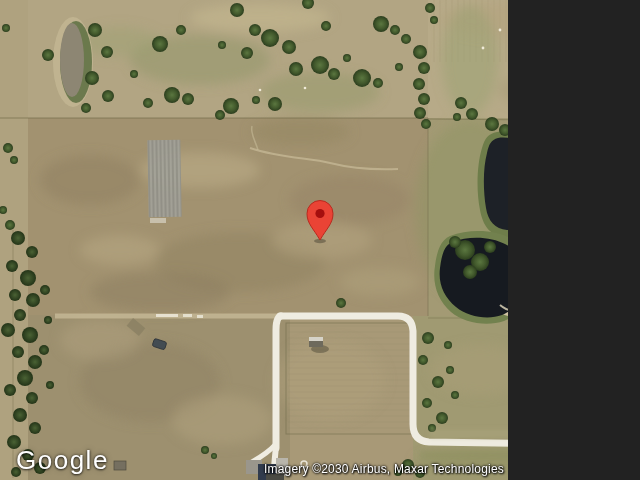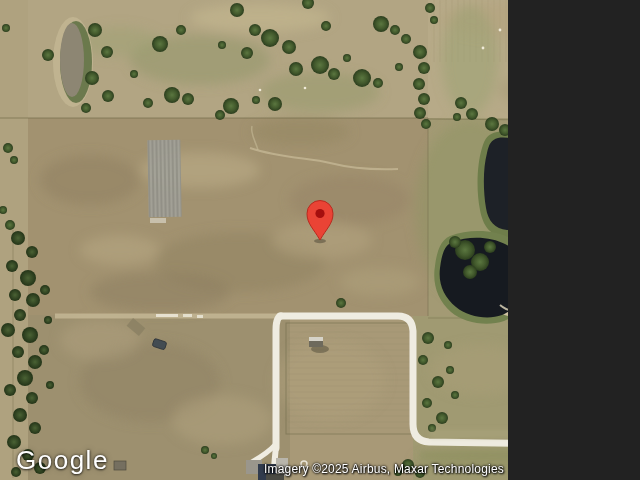--- a/index.html
+++ b/index.html
@@ -347,15 +347,15 @@
   </g>
 
   <g transform="translate(320,240)">
     <ellipse cx="0" cy="1" rx="6" ry="2.2" fill="rgba(0,0,0,.28)"></ellipse>
     <path d="M0,0 C-7,-12 -13,-16.5 -13,-26.5 A13,13 0 1 1 13,-26.5 C13,-16.5 7,-12 0,0 Z" stroke="#B8291E" stroke-width="1" fill="#EA4335"></path>
     <circle cx="0" cy="-26.5" r="4.6" fill="#A50E0E"></circle>
   </g>
 </svg>
 
 <div class="google-logo">Google</div>
-<div class="attribution">Imagery ©2025 Airbus, Maxar Technologies</div>
+<div class="attribution">Imagery ©2030 Airbus, Maxar Technologies</div>
 
 </div>
 
 </body></html>

